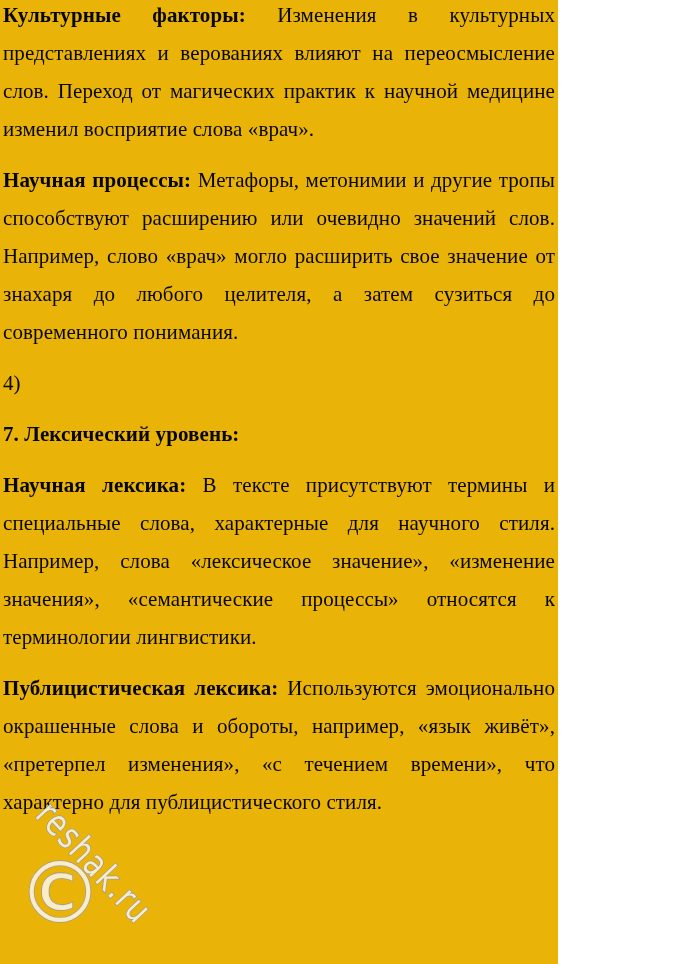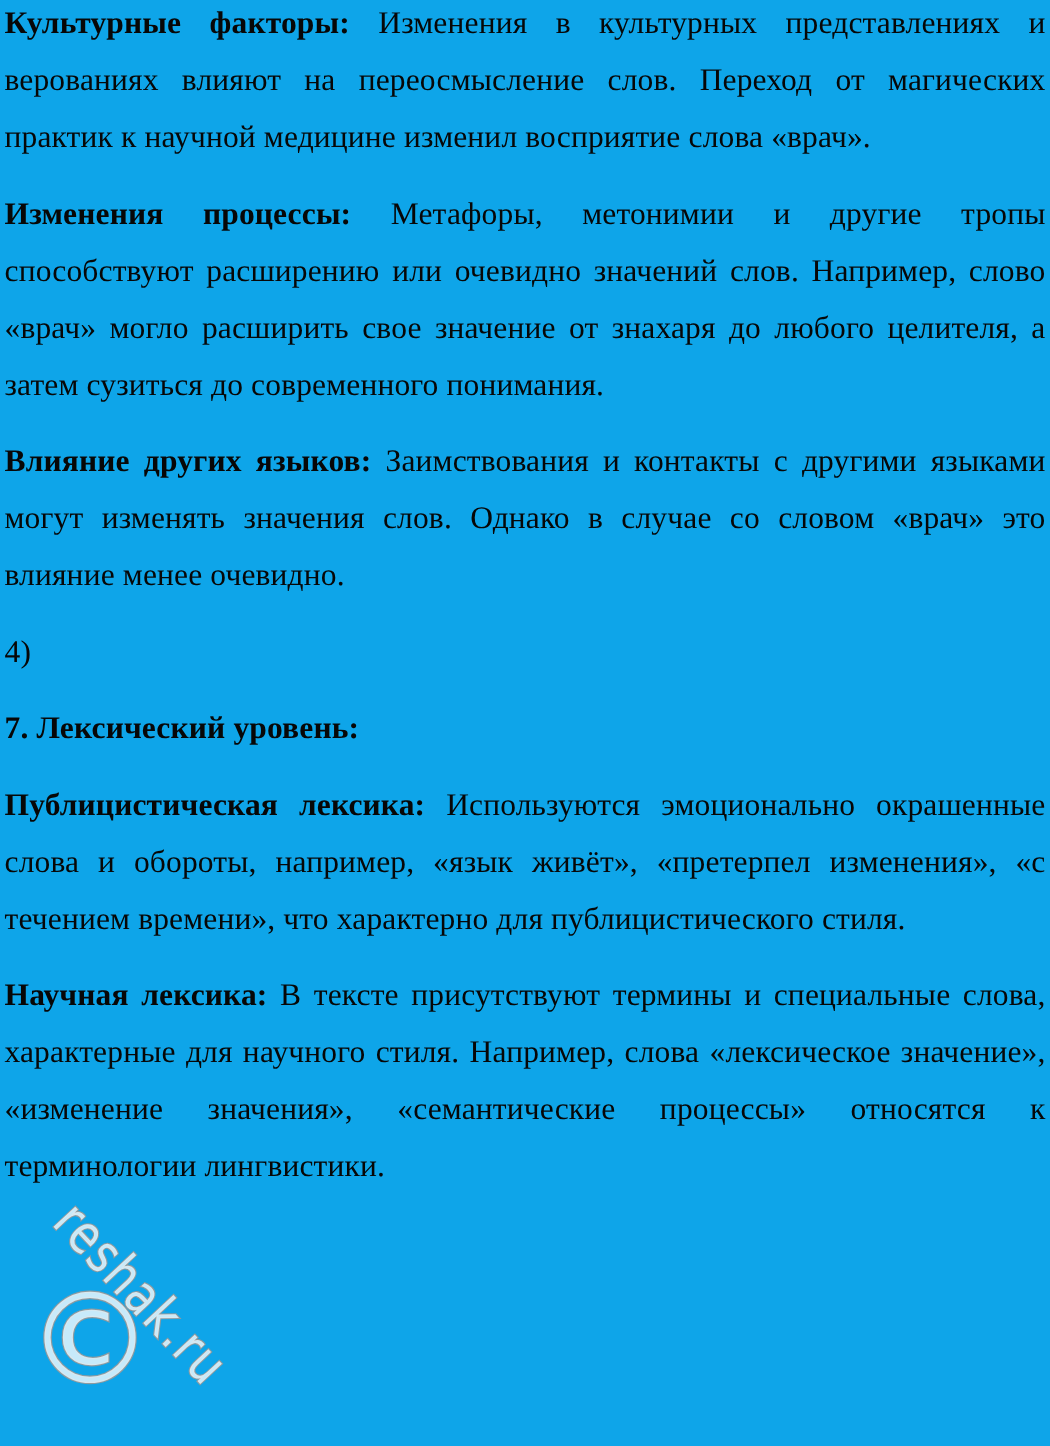--- a/index.html
+++ b/index.html
@@ -9,23 +9,23 @@
   }
   body {
     width: 700px;
     height: 964px;
     overflow: hidden;
     position: relative;
     font-family: "Liberation Serif", "DejaVu Serif", serif;
   }
   .page {
     position: relative;
-    width: 700px;
+    width: 558px;
     height: 964px;
-    background: #0ea5e9;
+    background: #eab308;
     color: #050505;
   }
   .doc-body {
     position: absolute;
     top: -4px;
     left: 0;
     right: 0;
     padding: 0 3px;
   }
   .doc-body p {
@@ -50,32 +50,31 @@
   }
 </style>
 </head>
 <body>
 
 <div class="page">
 
   <div class="doc-body">
     <p><b>Культурные факторы:</b><span> Изменения в культурных представлениях и верованиях влияют на переосмысление слов. Переход от магических практик к научной медицине изменил восприятие слова «врач».</span></p>
 
-    <p><b>Изменения процессы:</b><span> Метафоры, метонимии и другие тропы способствуют расширению или очевидно значений слов. Например, слово «врач» могло расширить свое значение от знахаря до любого целителя, а затем сузиться до современного понимания.</span></p>
+    <p><b>Научная процессы:</b><span> Метафоры, метонимии и другие тропы способствуют расширению или очевидно значений слов. Например, слово «врач» могло расширить свое значение от знахаря до любого целителя, а затем сузиться до современного понимания.</span></p>
 
-    <p><b>Влияние других языков:</b><span> Заимствования и контакты с другими языками могут изменять значения слов. Однако в случае со словом «врач» это влияние менее очевидно.</span></p>
 
 
     <p><b></b><span>4)</span></p>
 
     <p><b>7. Лексический уровень:</b><span></span></p>
 
+    <p><b>Научная лексика:</b><span> В тексте присутствуют термины и специальные слова, характерные для научного стиля. Например, слова «лексическое значение», «изменение значения», «семантические процессы» относятся к терминологии лингвистики.</span></p>
+
     <p><b>Публицистическая лексика:</b><span> Используются эмоционально окрашенные слова и обороты, например, «язык живёт», «претерпел изменения», «с течением времени», что характерно для публицистического стиля.</span></p>
-
-    <p><b>Научная лексика:</b><span> В тексте присутствуют термины и специальные слова, характерные для научного стиля. Например, слова «лексическое значение», «изменение значения», «семантические процессы» относятся к терминологии лингвистики.</span></p>
   </div>
 
   <svg class="watermark-svg" viewBox="0 0 260 186" xmlns="http://www.w3.org/2000/svg" aria-hidden="true">
     <g opacity="0.9">
       <text x="34" y="38" transform="rotate(47 34 38)" font-family="DejaVu Sans, sans-serif" font-size="36" letter-spacing="2" textLength="150" lengthAdjust="spacingAndGlyphs" fill="rgba(255,255,255,0.85)" stroke="#9a9a9a" stroke-width="1.6" paint-order="stroke fill">reshak.ru</text>
       <text x="18" y="144" font-family="DejaVu Sans, sans-serif" font-size="84" fill="rgba(255,255,255,0.85)" stroke="#9a9a9a" stroke-width="1.6" paint-order="stroke fill">©</text>
     </g>
   </svg>
 
 </div>

